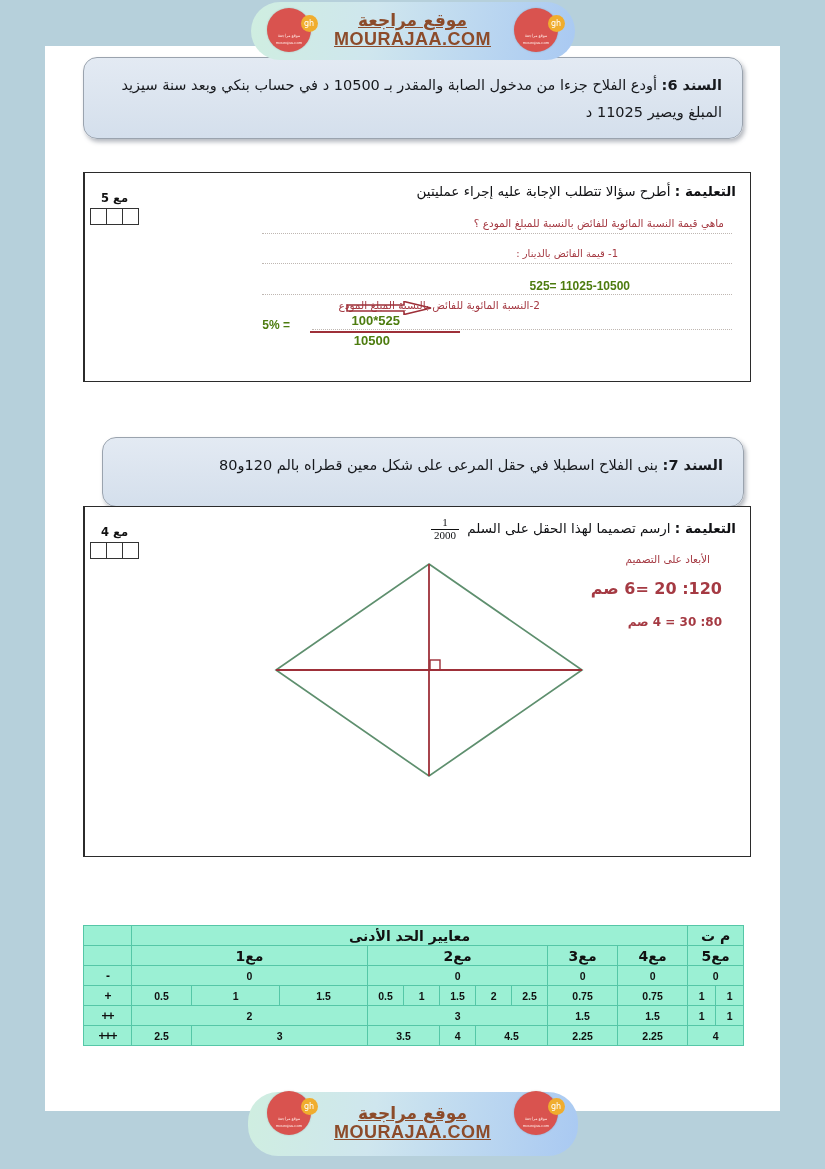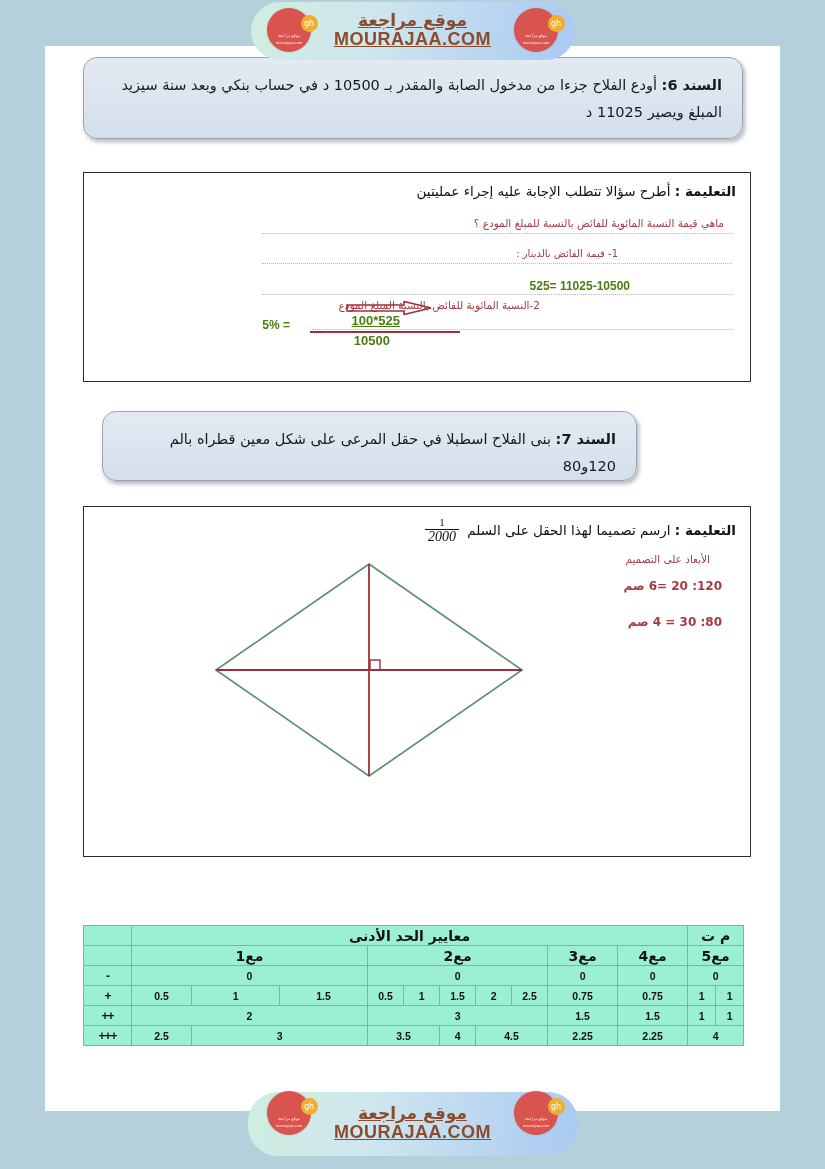--- a/index.html
+++ b/index.html
@@ -76,21 +76,21 @@
     box-shadow:2px 3px 4px rgba(90,100,115,.45);
     padding:14px 20px 16px 20px;
     box-sizing:border-box;
     font-family:"DejaVu Sans", sans-serif;
     font-size:14.5px;
     color:#16181c;
     line-height:1.85;
     text-align:right;
   }
   #sanad6{ left:38px; top:57px; width:660px; height:82px; }
-  #sanad7{ left:57px; top:411px; width:535px; height:70px; }
+  #sanad7{ left:57px; top:437px; width:642px; height:70px; }
   .sanad b{font-weight:bold;}
   
   .exercise{
     position:absolute;
     border:1.3px solid #2b2b2b;
     background:#fff;
     box-sizing:border-box;
     display:flex;
     flex-direction:row;
   }
@@ -117,21 +117,21 @@
     font-family:"DejaVu Sans", sans-serif;
     font-size:13.5px; color:#101114; white-space:nowrap;
   }
   .taalima b{font-weight:bold;}
   .frac{
     display:inline-block; vertical-align:middle;
     text-align:center; font-family:"Liberation Serif",serif; font-size:11px;
     line-height:1.05; margin:0 4px;
   }
   .frac .num{ display:block; padding:0 3px; }
-  .frac .den{ display:block; border-top:1px solid #111; padding:0 3px; font-size:14px;font-style:italic;}
+  .frac .den{ display:block; border-top:1px solid #111; padding:0 3px; font-size:11px;}
   
   .hw{
     position:absolute;
     font-family:"DejaVu Sans", sans-serif;
     color:#a53a43;
     font-size:11px;
     white-space:nowrap;
   }
   .dots{
     position:absolute;
@@ -220,57 +220,73 @@
 
       <div class="hw hw-num" style="right:120px;top:106px;font-size:12px;">11025-10500 =525</div>
       <div class="dots" style="right:18px;top:121px;width:470px;"></div>
 
       <div class="hw" style="right:210px;top:126px;font-size:10.5px;">2-النسبة المائوية للفائض بالنسبة المبلغ المودع</div>
 
       <svg class="arrow" style="right:318px;top:128px;" viewBox="0 0 86 14">
         <path d="M85,7 L58,0.5 L58,4 L1,4 L1,10 L58,10 L58,13.5 Z" fill="none" stroke="#9e3039" stroke-width="1.6"></path>
       </svg>
 
-      <div class="hw hw-num" style="right:350px;top:140px;font-size:13px;text-decoration:underline;">525*100</div>
+      <div class="hw hw-num" style="right:350px;top:140px;font-size:13px;">525*100</div>
       <div class="fracline" style="right:290px;top:158px;width:150px;"></div>
       <div class="hw hw-num" style="right:360px;top:160px;font-size:13px;">10500</div>
       <div class="hw hw-num" style="right:460px;top:145px;font-size:12px;">= 5%</div>
       <div class="dots" style="right:18px;top:156px;width:420px;"></div>
     </div>
 
+    <div class="crit-col">
+      <div class="crit-label">مع 5</div>
+      <div class="crit-boxes">
+        <span></span>
+        <span></span>
+        <span></span>
+      </div>
+    </div>
   </div>
 
   <div class="sanad" id="sanad7">
     <b>السند 7:</b>
     <span>بنى الفلاح اسطبلا في حقل المرعى على شكل معين قطراه بالم 120و80</span>
   </div>
 
   <div class="exercise" id="ex4">
     <div class="work-col">
       <div class="taalima">
         <b>التعليمة  :</b>
         <span>ارسم تصميما لهذا الحقل على السلم</span>
         <span class="frac">
           <span class="num">1</span>
           <span class="den">2000</span>
         </span>
       </div>
 
       <div class="hw" style="right:40px;top:46px;font-size:10.5px;">الأبعاد على التصميم</div>
-      <div class="hw" style="right:28px;top:72px;font-size:12px;font-weight:bold;">120: 20 =6 صم</div>
+      <div class="hw" style="right:28px;top:72px;font-size:16px;font-weight:bold;">120: 20 =6 صم</div>
       <div class="hw" style="right:28px;top:108px;font-size:12px;font-weight:bold;">80: 30 = 4 صم</div>
 
       <svg class="figure" viewBox="0 0 330 230">
         <polygon points="165,12 318,118 165,224 12,118" fill="none" stroke="#5e8f6e" stroke-width="1.7"></polygon>
         <line x1="12" y1="118" x2="318" y2="118" stroke="#9e3039" stroke-width="1.8"></line>
         <line x1="165" y1="12" x2="165" y2="224" stroke="#9e3039" stroke-width="1.8"></line>
         <rect x="166" y="108" width="10" height="10" fill="none" stroke="#9e3039" stroke-width="1.4"></rect>
       </svg>
     </div>
 
+    <div class="crit-col">
+      <div class="crit-label">مع 4</div>
+      <div class="crit-boxes">
+        <span></span>
+        <span></span>
+        <span></span>
+      </div>
+    </div>
   </div>
 
 
   <table class="grades">
     <colgroup>
       <col style="width:28px">
         <col style="width:28px">
       <col style="width:70px">
         <col style="width:70px">
       <col style="width:36px">

